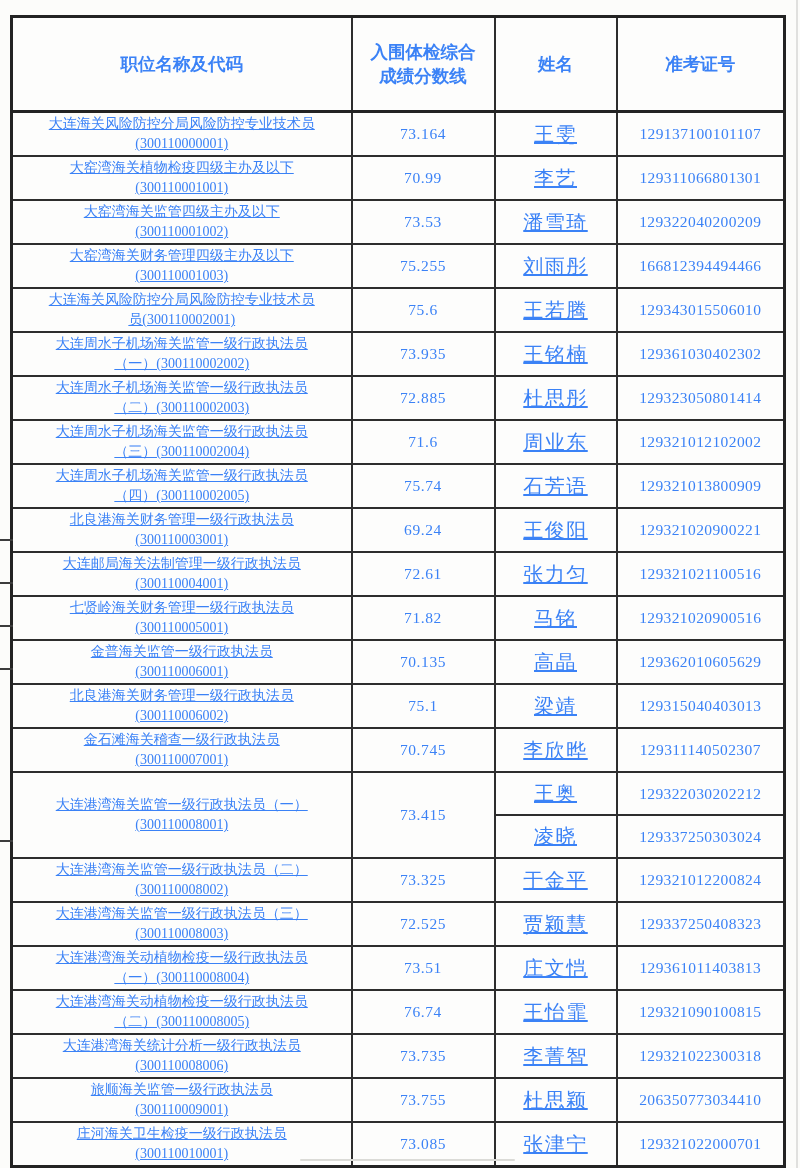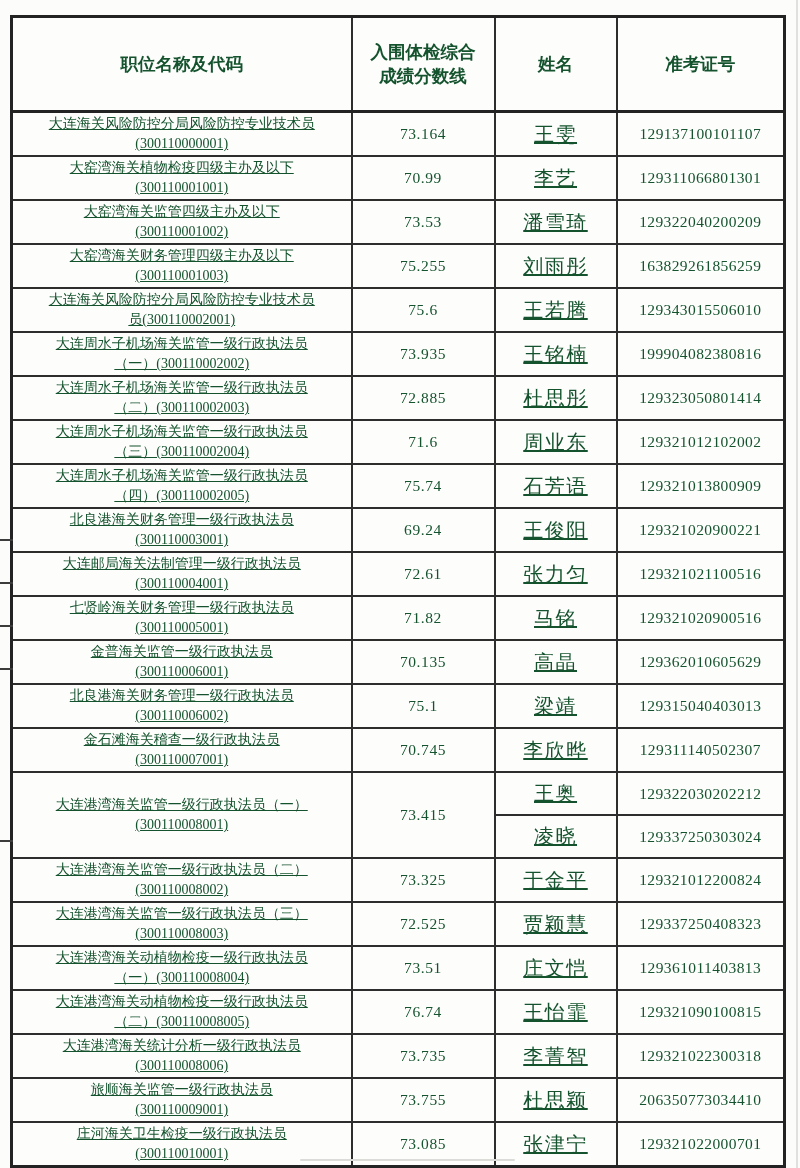--- a/index.html
+++ b/index.html
@@ -8,21 +8,21 @@
     background: #ffffff;
     font-family: "Liberation Serif", "DejaVu Serif", serif;
   }
   .page {
     position: relative;
     width: 800px;
     height: 1168px;
     margin: 0 auto;
     background: #fcfcfa;
     overflow: hidden;
-    color: #14532d;
+    color: #3b82f6;
   }
   table.results {
     position: absolute;
     left: 10px;
     top: 15px;
     width: 773px;
     border-collapse: collapse;
     table-layout: fixed;
     border: 3px solid #232323;
     background: #fdfdfc;
@@ -130,39 +130,39 @@
           <td class="name">潘雪琦</td>
           <td class="ticket">129322040200209</td>
         </tr>
         <tr>
           <td class="pos" rowspan="1">
             <div>大窑湾海关财务管理四级主办及以下</div>
             <div>(300110001003)</div>
           </td>
           <td class="score" rowspan="1">75.255</td>
           <td class="name">刘雨彤</td>
-          <td class="ticket">163829261856259</td>
+          <td class="ticket">166812394494466</td>
         </tr>
         <tr>
           <td class="pos" rowspan="1">
             <div>大连海关风险防控分局风险防控专业技术员</div>
             <div>员(300110002001)</div>
           </td>
           <td class="score" rowspan="1">75.6</td>
           <td class="name">王若腾</td>
           <td class="ticket">129343015506010</td>
         </tr>
         <tr>
           <td class="pos" rowspan="1">
             <div>大连周水子机场海关监管一级行政执法员</div>
             <div>（一）(300110002002)</div>
           </td>
           <td class="score" rowspan="1">73.935</td>
           <td class="name">王铭楠</td>
-          <td class="ticket">199904082380816</td>
+          <td class="ticket">129361030402302</td>
         </tr>
         <tr>
           <td class="pos" rowspan="1">
             <div>大连周水子机场海关监管一级行政执法员</div>
             <div>（二）(300110002003)</div>
           </td>
           <td class="score" rowspan="1">72.885</td>
           <td class="name">杜思彤</td>
           <td class="ticket">129323050801414</td>
         </tr>

